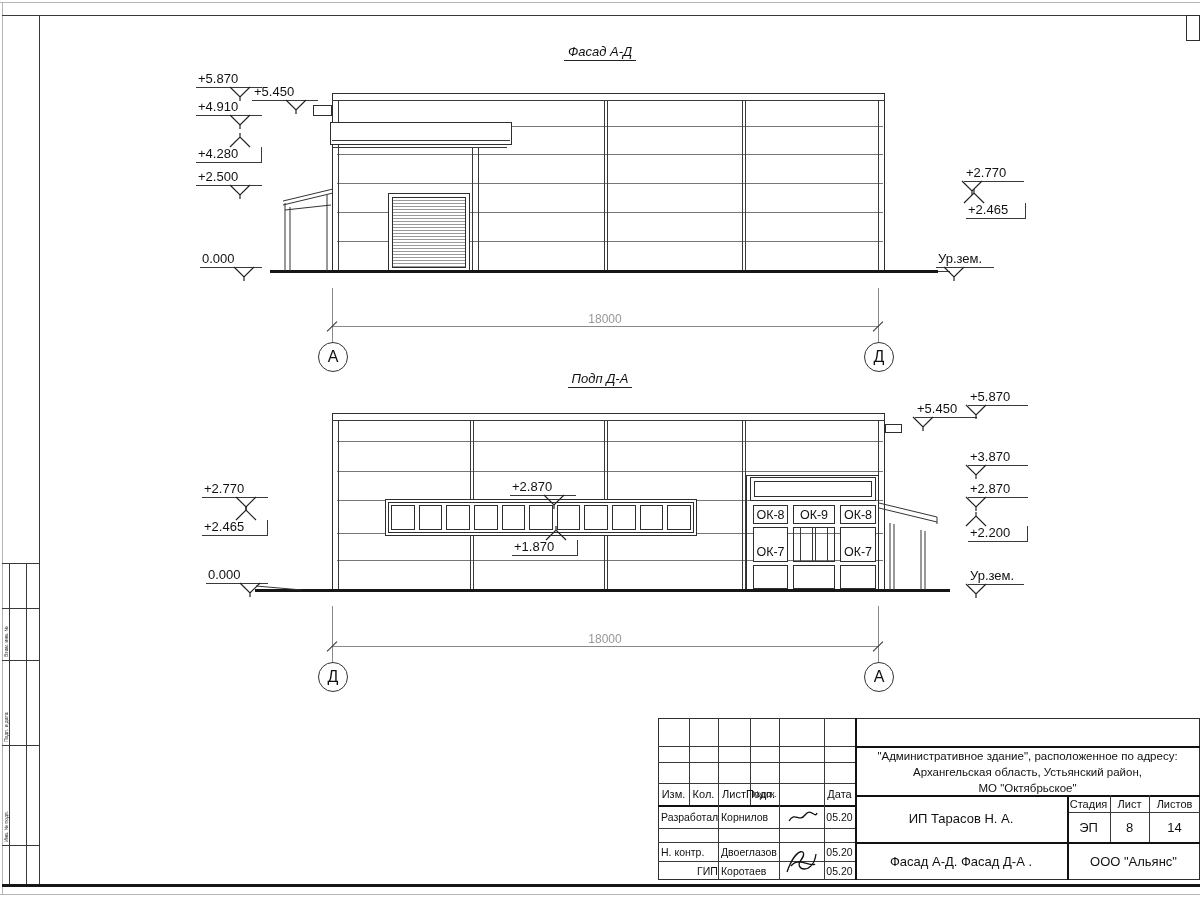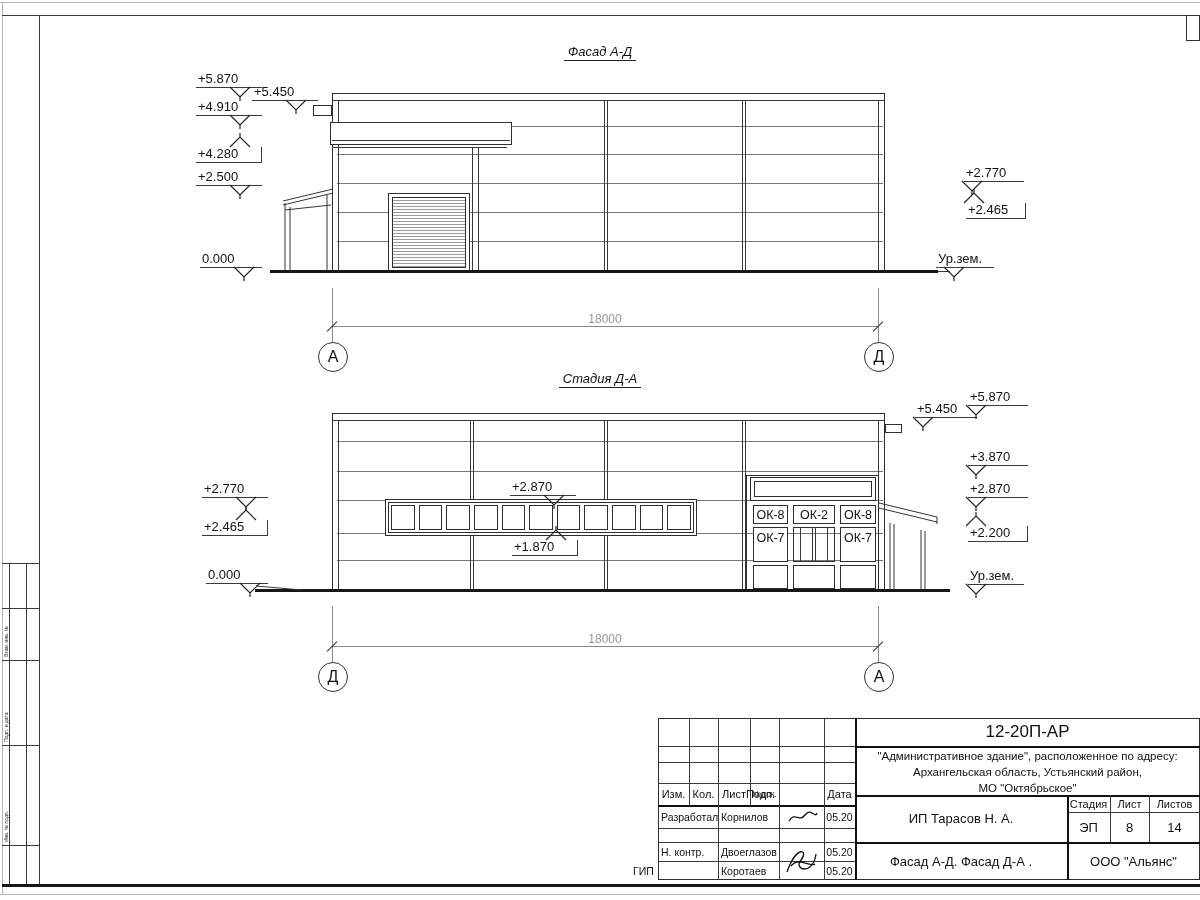--- a/index.html
+++ b/index.html
@@ -26,21 +26,21 @@
   .dimlab{position:absolute;color:#979797;font-size:12px;text-align:center;}
   .tick{position:absolute;width:14px;height:1px;background:#333;transform:rotate(-45deg);}
   .axis{position:absolute;width:28px;height:28px;border:1px solid #333;border-radius:50%;
         background:#fff;display:flex;align-items:center;justify-content:center;font-size:16px;}
   .door-stripes{position:absolute;border:1px solid #2e2e2e;box-sizing:border-box;
         background:repeating-linear-gradient(to bottom,#fff 0 2px,#9a9a9a 2px 3px);}
   .band-cells{position:absolute;display:flex;gap:4px;}
   i.win{position:relative;flex:1;border:1px solid #2e2e2e;box-sizing:border-box;background:#fff;}
   .okcell{position:absolute;border:1px solid #2e2e2e;box-sizing:border-box;background:#fff;
         display:flex;justify-content:center;font-size:12.5px;}
-  .okcell.mid{align-items:center;} .okcell.topal{align-items:flex-start;padding-top:3px;}
+  .okcell.mid{align-items:center;} .okcell.topal{align-items:flex-start;padding-top:17px;}
   .note{position:absolute;font-size:13.5px;line-height:18px;}
   .rot{position:absolute;transform-origin:0 0;transform:rotate(-90deg);font-size:5px;color:#222;white-space:nowrap;}
   .tc{position:absolute;display:flex;align-items:center;justify-content:center;box-sizing:border-box;
       font-size:13px;text-align:center;}
   .tc.left{justify-content:flex-start;padding-left:3px;}
   .tc.small{font-size:10.5px;} .tc.h11{font-size:11px;} .tc.tiny{font-size:8.5px;}
   .tc.big{font-size:17px;}
   .desc{position:absolute;font-size:11.5px;line-height:16px;text-align:center;}
   svg.ovl{position:absolute;left:0;top:0;pointer-events:none;}
   .sig{position:absolute;}
@@ -163,21 +163,21 @@
   <span class="tick" style="left:325px;top:326px"></span>
   <span class="tick" style="left:871px;top:326px"></span>
   <div class="dimlab" style="left:575px;top:312px;width:60px">18000</div>
   <div class="axis" style="left:318px;top:342px">
       <span>А</span>
     </div>
   <div class="axis" style="left:864px;top:342px">
       <span>Д</span>
     </div>
 
-  <div class="ttl" style="left:515px;top:371px;width:170px"><span>Стадия Д-А</span></div>
+  <div class="ttl" style="left:515px;top:371px;width:170px"><span>Подп Д-А</span></div>
 
   <i class="bx nb" style="left:332px;top:413px;width:553px;height:177px"></i>
   <i class="hl" style="left:332px;top:420px;width:553px"></i>
   <i class="hl lt" style="left:337px;top:441px;width:546px"></i>
   <i class="hl lt" style="left:337px;top:471px;width:546px"></i>
   <i class="hl lt" style="left:337px;top:500px;width:546px"></i>
   <i class="hl lt" style="left:337px;top:533px;width:546px"></i>
   <i class="hl lt" style="left:337px;top:560px;width:546px"></i>
   <i class="vl" style="left:338px;top:420px;height:170px"></i>
   <i class="vl" style="left:470px;top:420px;height:170px"></i>
@@ -206,21 +206,21 @@
       <i class="win"></i>
   </div>
 
   <i class="bx nb" style="left:746px;top:475px;width:133px;height:115px"></i>
   <i class="bx" style="left:750px;top:477px;width:126px;height:24px"></i>
   <i class="bx nb" style="left:754px;top:481px;width:118px;height:16px"></i>
   <div class="okcell mid" style="left:753px;top:505px;width:35px;height:19px">
       <span>ОК-8</span>
     </div>
   <div class="okcell mid" style="left:793px;top:505px;width:42px;height:19px">
-      <span>ОК-2</span>
+      <span>ОК-9</span>
     </div>
   <div class="okcell mid" style="left:840px;top:505px;width:36px;height:19px">
       <span>ОК-8</span>
     </div>
   <div class="okcell topal" style="left:753px;top:527px;width:35px;height:35px">
       <span>ОК-7</span>
     </div>
   <i class="bx nb" style="left:793px;top:527px;width:42px;height:35px"></i>
   <i class="vl" style="left:800px;top:527px;height:35px"></i>
   <i class="vl" style="left:812px;top:527px;height:35px"></i>
@@ -347,40 +347,39 @@
   <div class="tc tiny" style="left:750px;top:783px;width:29px;height:22px">№док.</div>
   <div class="tc h11" style="left:738px;top:783px;width:45px;height:22px">Подп.</div>
   <div class="tc h11" style="left:824px;top:783px;width:31px;height:22px">Дата</div>
 
   <div class="tc small left" style="left:658px;top:805px;width:60px;height:23px">Разработал</div>
   <div class="tc small left" style="left:718px;top:805px;width:61px;height:23px">Корнилов</div>
   <div class="tc small" style="left:824px;top:805px;width:31px;height:23px">05.20</div>
   <div class="tc small left" style="left:658px;top:842px;width:60px;height:19px">Н. контр.</div>
   <div class="tc small left" style="left:718px;top:842px;width:61px;height:19px">Двоеглазов</div>
   <div class="tc small" style="left:824px;top:842px;width:31px;height:19px">05.20</div>
-  <div class="tc small left" style="left:630px;top:861px;width:60px;height:19px">ГИП</div>
+  <div class="tc small left" style="left:694px;top:861px;width:60px;height:19px">ГИП</div>
   <div class="tc small left" style="left:718px;top:861px;width:61px;height:19px">Коротаев</div>
   <div class="tc small" style="left:824px;top:861px;width:31px;height:19px">05.20</div>
 
   <svg class="sig" style="left:786px;top:808px" width="34" height="18" viewBox="0 0 34 18">
       <path d="M3 13 C9 3 13 15 19 7 S29 11 31 5" fill="none" stroke="#111" stroke-width="1.3"></path>
     </svg>
   <svg class="sig" style="left:783px;top:842px" width="38" height="37" viewBox="0 0 38 37">
       <path d="M4 30 C14 2 26 8 18 18 C10 28 30 34 33 12 M8 24 C16 14 28 26 32 22" fill="none" stroke="#111" stroke-width="1.3"></path>
     </svg>
 
   <i class="hl" style="left:855px;top:746px;width:345px;height:1.5px;background:#111"></i>
   <i class="hl" style="left:855px;top:795px;width:345px;height:1.5px;background:#111"></i>
   <i class="hl" style="left:855px;top:842px;width:345px;height:1.5px;background:#111"></i>
   <i class="hl" style="left:1067px;top:812px;width:133px"></i>
   <i class="vl" style="left:1067px;top:795px;height:85px;width:1.5px;background:#111"></i>
   <i class="vl" style="left:1110px;top:795px;height:47px"></i>
   <i class="vl" style="left:1149px;top:795px;height:47px"></i>
 
-  <div class="tc big" style="left:855px;top:718px;width:345px;height:28px">12-20П-АР</div>
   <div class="desc" style="left:855px;top:748px;width:345px">
     <span>"Административное здание", расположенное по адресу:</span><br>
     <span>Архангельская область, Устьянский район,</span><br>
     <span>МО "Октябрьское"</span>
   </div>
   <div class="tc" style="left:855px;top:842px;width:212px;height:38px">Фасад А-Д. Фасад Д-А .</div>
   <div class="tc" style="left:855px;top:795px;width:212px;height:47px">ИП Тарасов Н. А.</div>
   <div class="tc h11" style="left:1067px;top:795px;width:43px;height:17px">Стадия</div>
   <div class="tc h11" style="left:1110px;top:795px;width:39px;height:17px">Лист</div>
   <div class="tc h11" style="left:1149px;top:795px;width:51px;height:17px">Листов</div>

